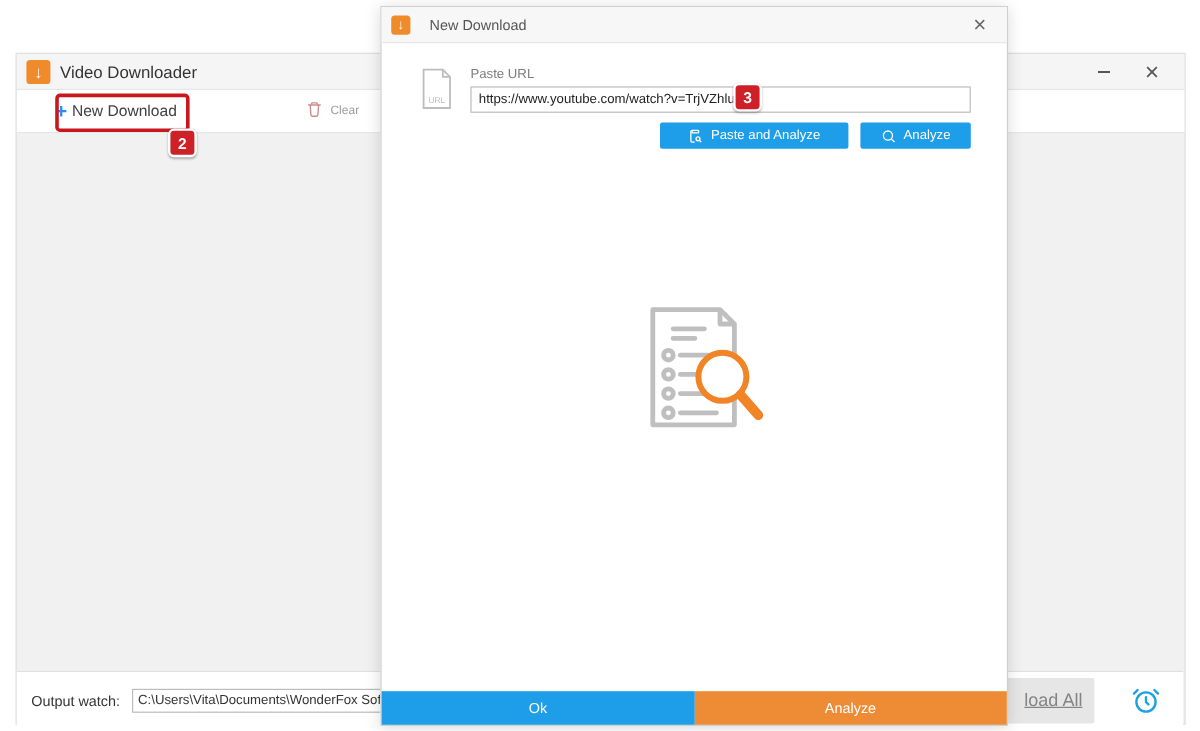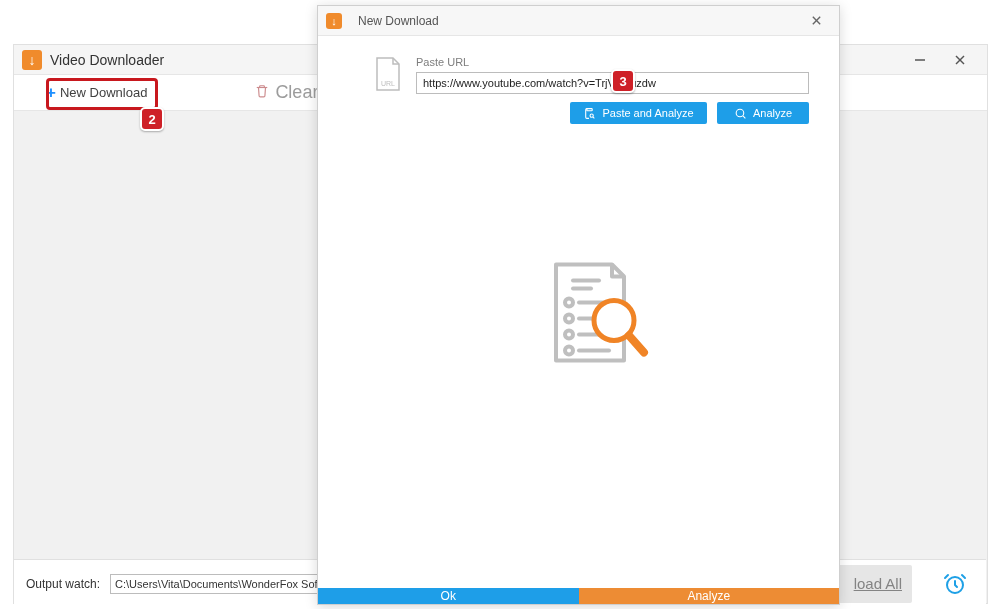--- a/index.html
+++ b/index.html
@@ -87,21 +87,21 @@
     .plus-glyph {
       color: #1e90ff;
       font-size: 17px;
       font-weight: bold;
     }
     .clear-btn {
       margin-left: 100px;
       display: flex;
       align-items: center;
       gap: 6px;
-      font-size: 18px;
+      font-size: 10px;
       color: #9c9c9c;
       cursor: pointer;
     }
     .trash-icon {
       color: #d0878a;
     }
     
     .callout-box {
       position: absolute;
       border: 3px solid #c8181e;
@@ -213,21 +213,20 @@
       align-items: center;
       justify-content: center;
       color: #555;
       font-size: 14px;
       cursor: pointer;
     }
     .dialog-body {
       flex: 1;
       padding: 20px 30px 0 30px;
       position: relative;
-      margin-left: 24px;
     }
     .url-row {
       display: flex;
       align-items: flex-start;
       gap: 12px;
     }
     .url-doc-icon {
       width: 32px;
       height: 36px;
       flex: 0 0 32px;
@@ -261,33 +260,33 @@
       font-size: 11px;
       color: #fff;
       display: flex;
       align-items: center;
       justify-content: center;
       gap: 6px;
       cursor: pointer;
       padding: 0 10px;
     }
     .btn-blue { background: #1e9ee8; }
-    .btn-paste { width: 137px; }
+    .btn-paste { width: 157px; }
     .btn-analyze { width: 92px; }
 
     
     .placeholder-illustration {
       position: absolute;
       left: 50%;
       top: 50%;
       transform: translate(-50%, -48%);
     }
 
     .dialog-footer {
-      height: 16px;
+      height: 28px;
       display: flex;
     }
     .footer-btn {
       flex: 1;
       border: none;
       color: #fff;
       font-size: 12px;
       cursor: pointer;
     }
     .footer-ok { background: #1e9ee8; }

